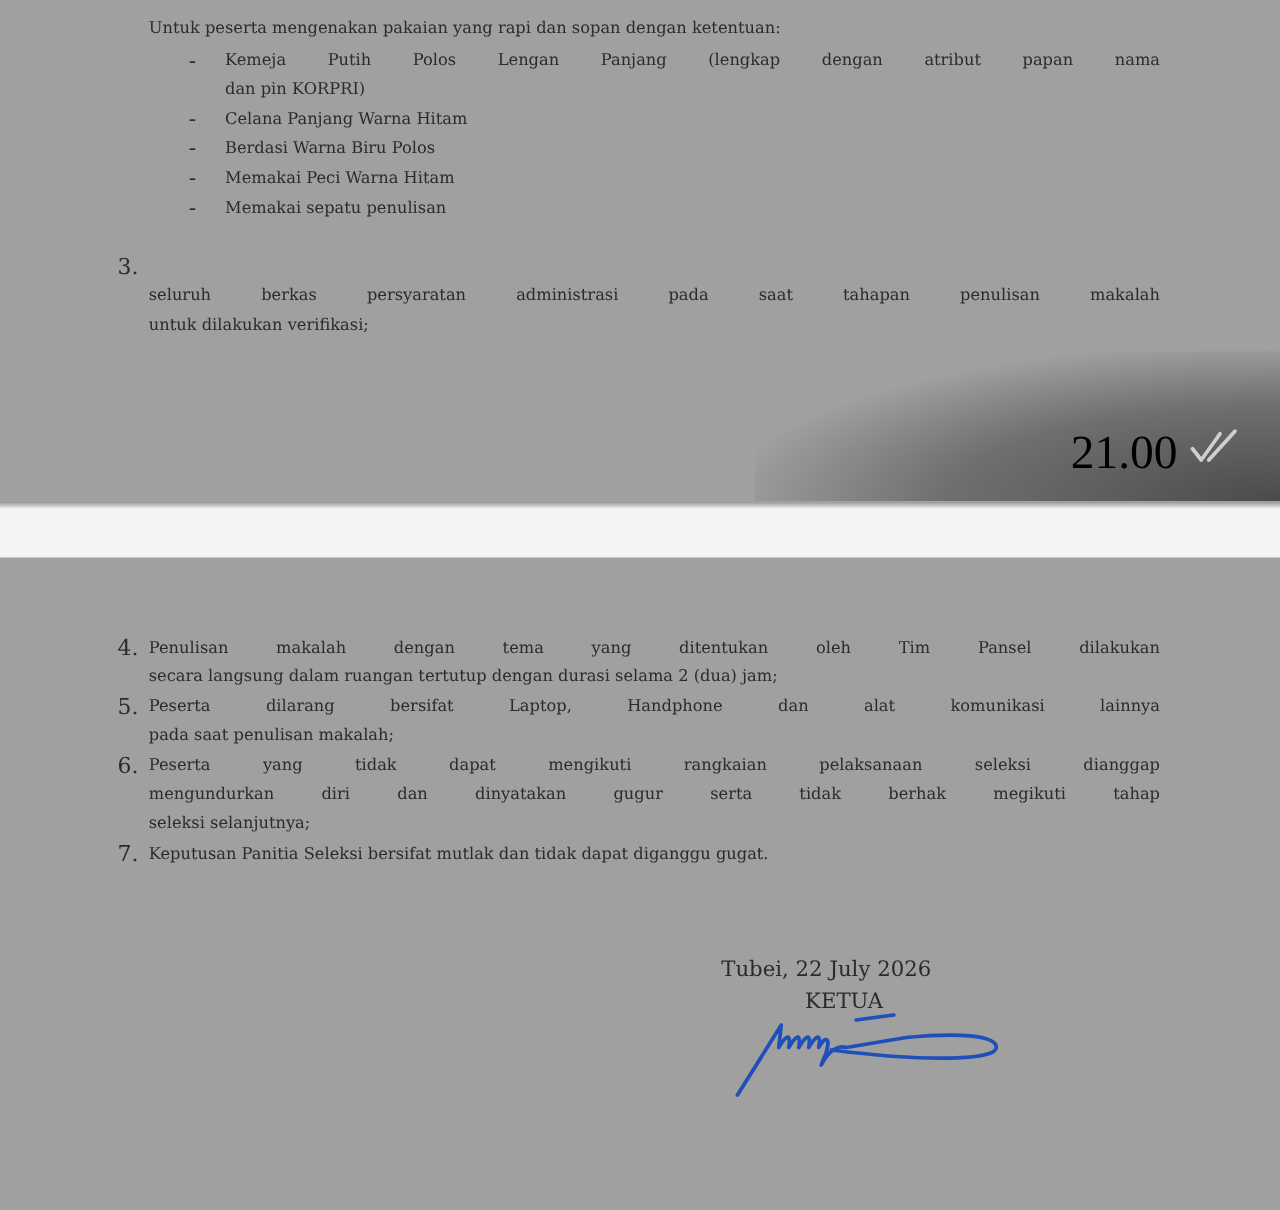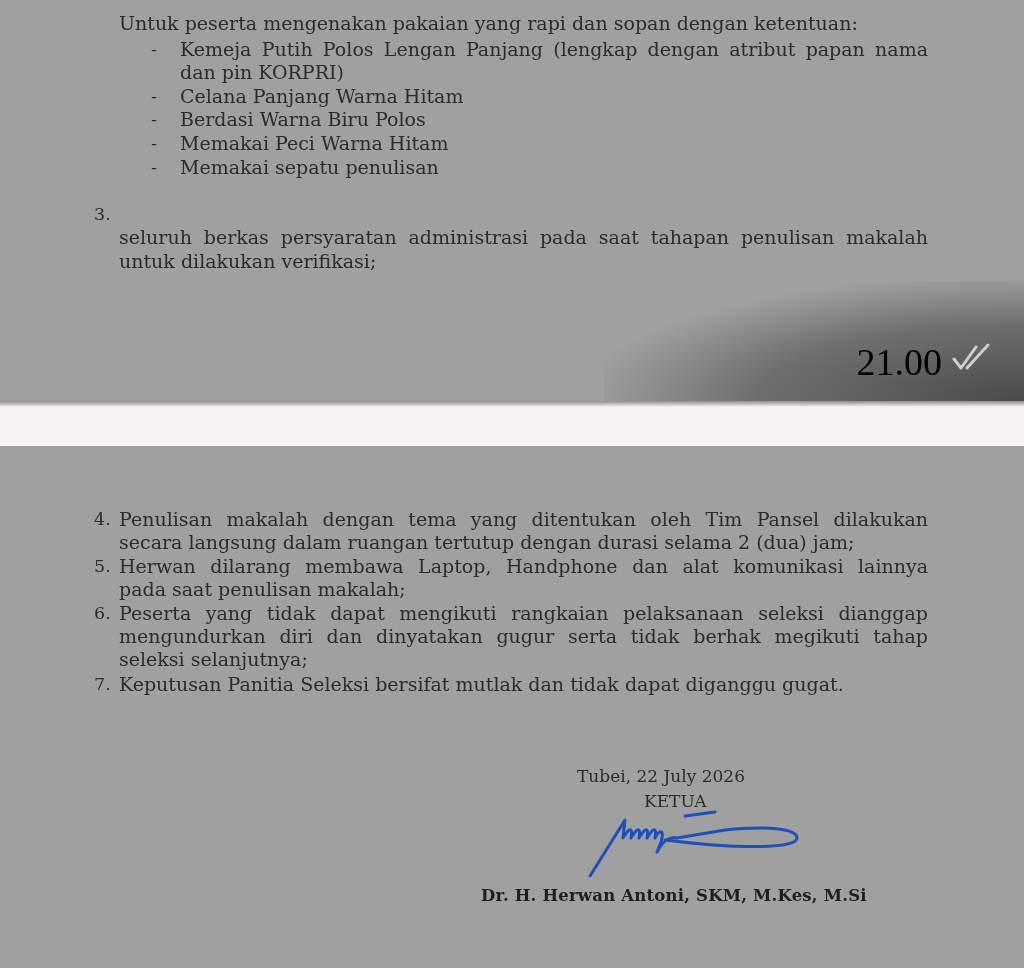--- a/index.html
+++ b/index.html
@@ -1,21 +1,21 @@
 <!DOCTYPE html>
 <html><head>
 <meta charset="utf-8">
 <style>
   html, body { margin:0; padding:0; }
   body { width:1024px; height:968px; background:#f5f4f2; position:relative; overflow:hidden;
          font-family:"DejaVu Serif", serif; color:#2b2b2b; }
   .img { position:absolute; left:0; width:1024px; background:#a0a0a0; overflow:hidden; }
   .top-img { top:0; height:401px; }
   .bottom-img { top:446px; height:522px; }
-  .line { position:absolute; font-size:19px; white-space:nowrap; line-height:22px; }
+  .line { position:absolute; font-size:13px; white-space:nowrap; line-height:22px; }
   .just { text-align:justify; text-align-last:justify; }
   .num { position:absolute; font-size:17.5px; line-height:22px; }
   .dash { position:absolute; font-size:17.5px; line-height:22px; }
   .shade { position:absolute; right:0; bottom:0; width:420px; height:120px;
            background:radial-gradient(ellipse at 100% 100%, rgba(70,70,70,0.95) 0%, rgba(90,90,90,0.7) 45%, rgba(160,160,160,0) 75%); }
   .time { position:absolute; right:82px; top:340px; font-family:Liberation Serif, serif; font-size:38px; color:#000000; }
   .ticks { position:absolute; right:28px; top:343px; width:44px; height:30px; }
   .sig-text { position:absolute; font-size:17px; }
   .name { position:absolute; left:481px; top:886px; font-size:16.5px; font-weight:bold; color:#1e1e1e; letter-spacing:0.2px; }
   .gapline { position:absolute; left:0; top:401px; width:1024px; height:6px;
@@ -56,33 +56,32 @@
 </div>
 
 <div class="gapline"></div>
 
 <div class="img bottom-img">
   <div class="num" style="left:94px;top:62px;">4.</div>
   <div class="line just" style="left:119px;top:62px;width:809px;">Penulisan makalah dengan tema yang ditentukan oleh Tim Pansel dilakukan</div>
   <div class="line" style="left:119px;top:85px;">secara langsung dalam ruangan tertutup dengan durasi selama 2 (dua) jam;</div>
 
   <div class="num" style="left:94px;top:109px;">5.</div>
-  <div class="line just" style="left:119px;top:109px;width:809px;">Herwan dilarang membawa Laptop, Handphone dan alat komunikasi lainnya</div>
+  <div class="line just" style="left:119px;top:109px;width:809px;">Peserta dilarang bersifat Laptop, Handphone dan alat komunikasi lainnya</div>
   <div class="line" style="left:119px;top:132px;">pada saat penulisan makalah;</div>
 
   <div class="num" style="left:94px;top:156px;">6.</div>
   <div class="line just" style="left:119px;top:156px;width:809px;">Peserta yang tidak dapat mengikuti rangkaian pelaksanaan seleksi dianggap</div>
   <div class="line just" style="left:119px;top:179px;width:809px;">mengundurkan diri dan dinyatakan gugur serta tidak berhak megikuti tahap</div>
   <div class="line" style="left:119px;top:202px;">seleksi selanjutnya;</div>
 
   <div class="num" style="left:94px;top:227px;">7.</div>
   <div class="line" style="left:119px;top:227px;">Keputusan Panitia Seleksi bersifat mutlak dan tidak dapat diganggu gugat.</div>
 
   <div class="sig-text" style="left:577px;top:320px;">Tubei, 22 July 2026</div>
   <div class="sig-text" style="left:644px;top:345px;">KETUA</div>
 
   <svg style="position:absolute;left:585px;top:362px;width:220px;height:70px;" viewBox="0 0 220 70">
     <path d="M5,68 L40,12 L38,30 C44,20 48,18 46,30 C52,20 56,18 54,30 C60,20 64,18 62,30 C68,20 72,18 70,30 C74,22 80,20 76,34 L72,44 C78,32 86,28 92,30 L140,22 C180,18 212,20 212,30 C212,40 160,42 80,32" fill="none" stroke="#1f4fb8" stroke-width="3" stroke-linecap="round" stroke-linejoin="round"></path>
     <path d="M100,8 L130,4" fill="none" stroke="#1f4fb8" stroke-width="3" stroke-linecap="round"></path>
   </svg>
 
-  <div class="name" style="top:440px;left:481px;">Dr. H. Herwan Antoni, SKM, M.Kes, M.Si</div>
 </div>
 
 </body></html>

